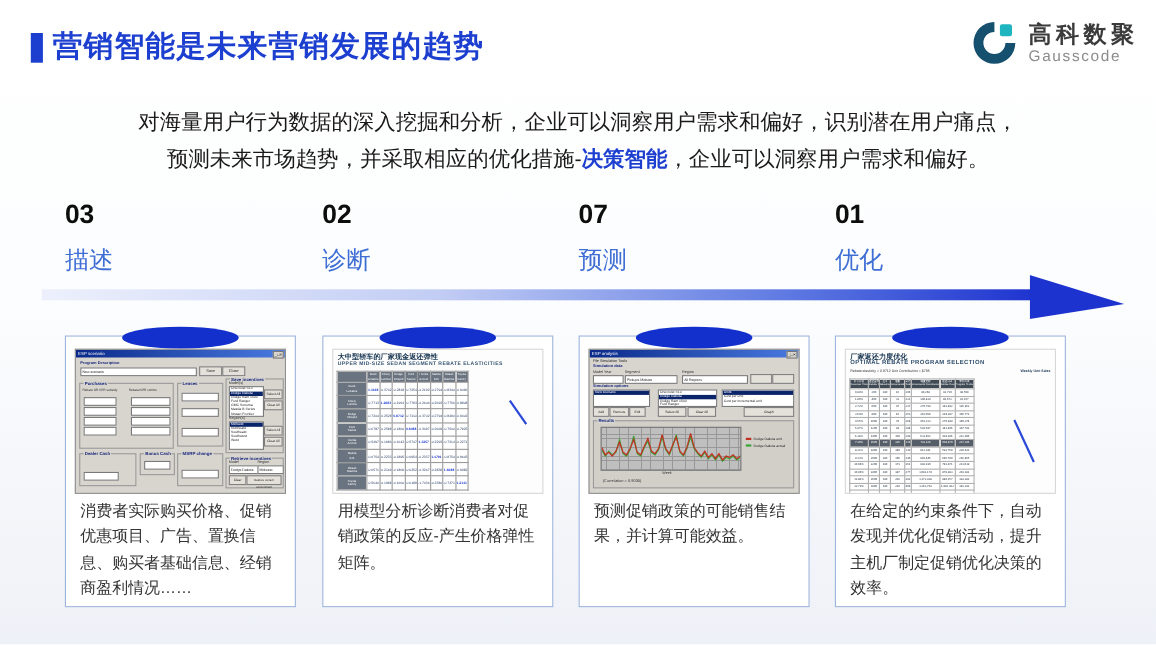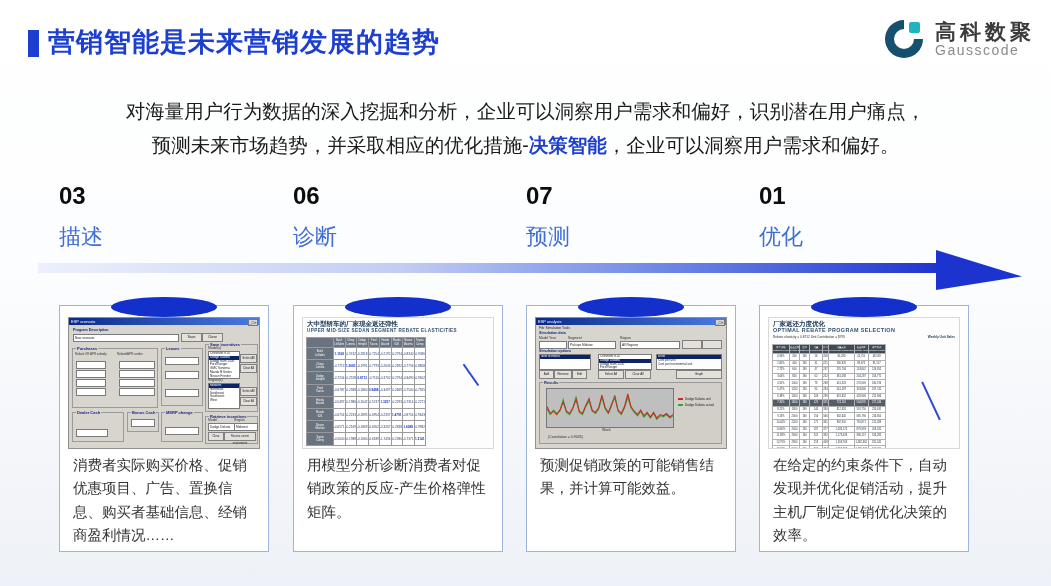--- a/index.html
+++ b/index.html
@@ -103,21 +103,21 @@
   <div class="intro">
     <div>对海量用户行为数据的深入挖掘和分析，企业可以洞察用户需求和偏好，识别潜在用户痛点，</div>
     <div><span>预测未来市场趋势，并采取相应的优化措施-</span><span class="hl">决策智能</span><span>，企业可以洞察用户需求和偏好。</span></div>
   </div>
 
   <div class="step" style="left:59px">
     <div class="step-num">03</div>
     <div class="step-label">描述</div>
   </div>
   <div class="step" style="left:293px">
-    <div class="step-num">06</div>
+    <div class="step-num">02</div>
     <div class="step-label">诊断</div>
   </div>
   <div class="step" style="left:526px">
     <div class="step-num">07</div>
     <div class="step-label">预测</div>
   </div>
   <div class="step" style="left:759px">
     <div class="step-num">01</div>
     <div class="step-label">优化</div>
   </div>

